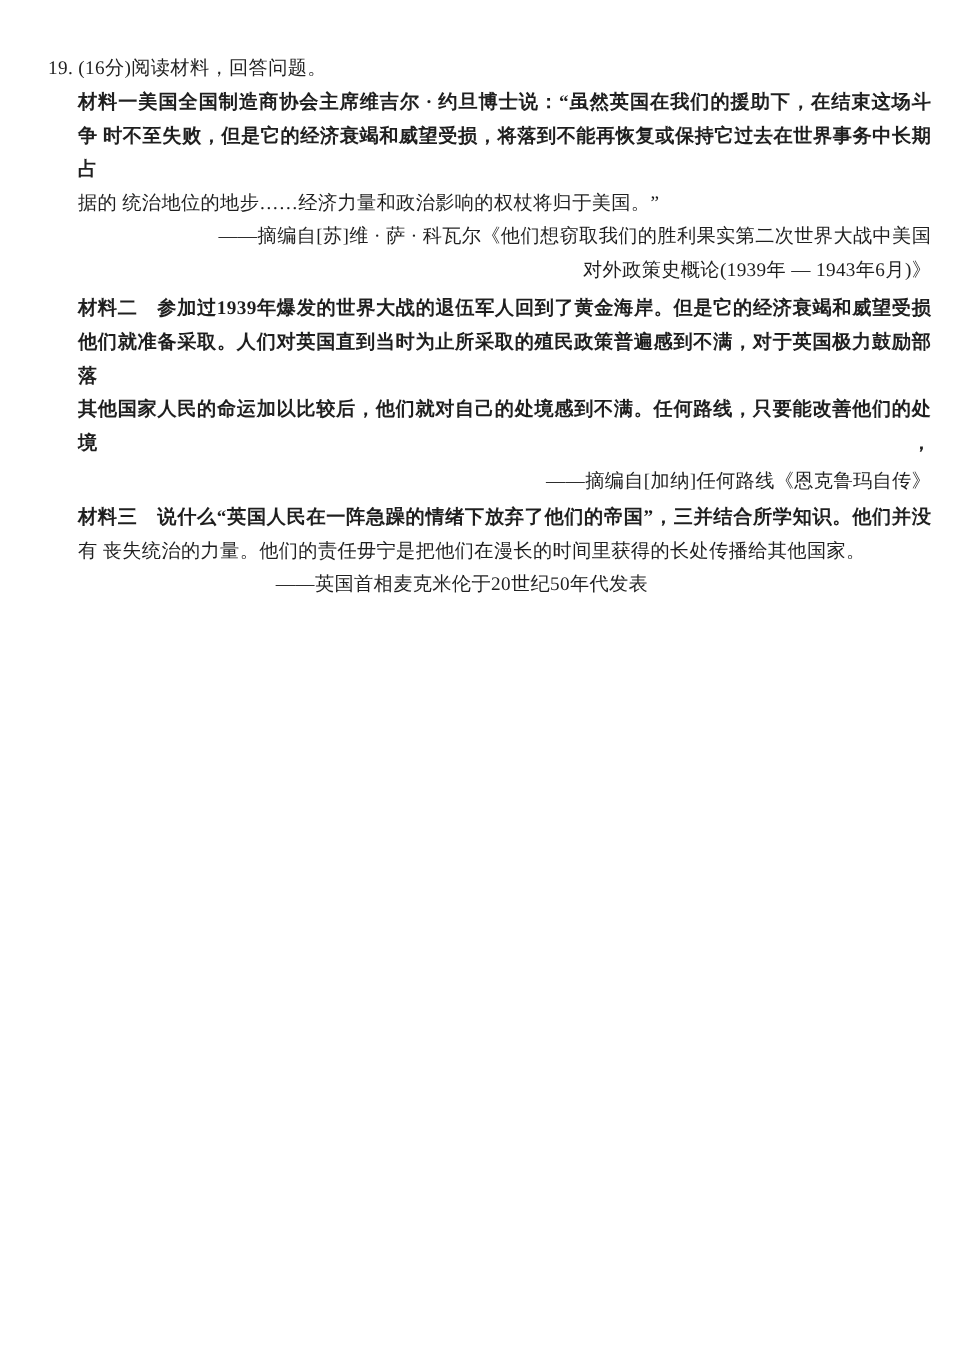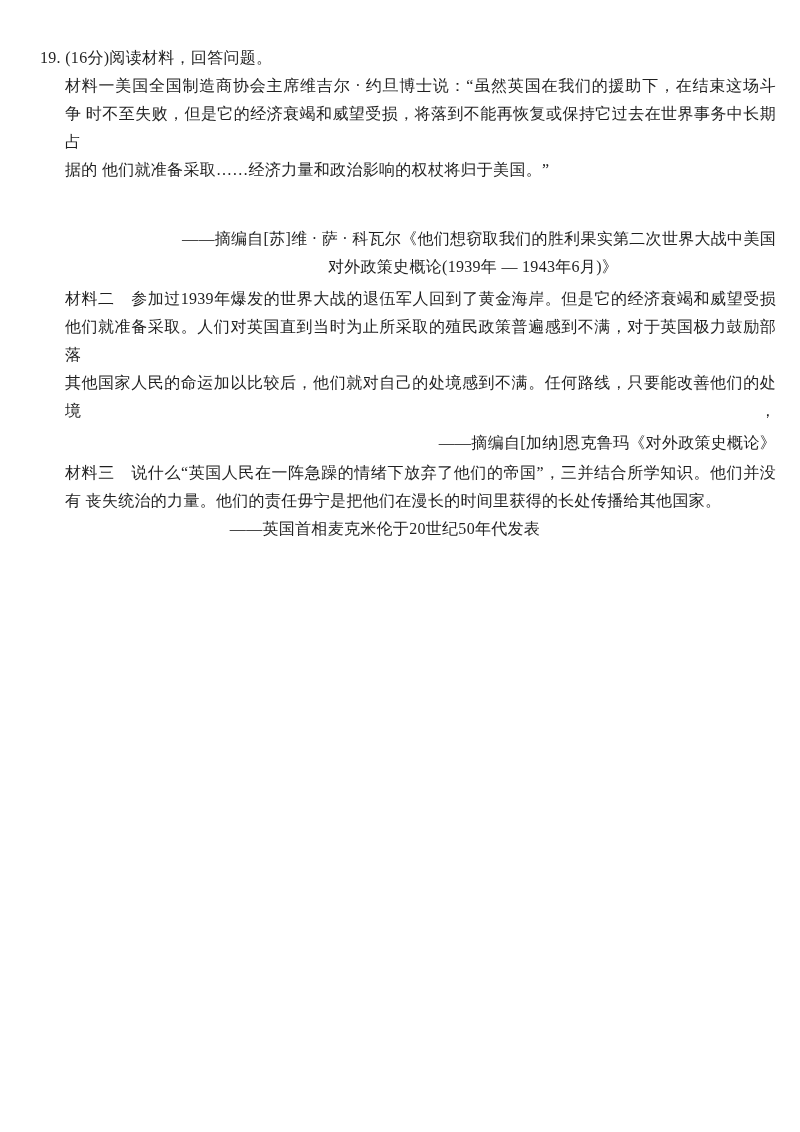--- a/index.html
+++ b/index.html
@@ -25,64 +25,64 @@
     color: #1f1f1f;
     letter-spacing: 0.3px;
   }
   .para {
     padding-left: 25px;
   }
   
   .line-just {
     text-align: justify;
     text-align-last: justify;
+    font-weight: bold;
   }
   .line-plain {
     text-align: left;
   }
   .src-right {
     text-align: right;
-    margin-top: 41px;
   }
   .src-indent {
     margin-left: 130px;
-    text-align: center;
+    text-align: right;
   }
   .src-right-inset {
     text-align: center;
     padding-right: 46px;
   }
   .m2 { margin-top: 4px; }
   .m3 { margin-top: 2px; }
   .msrc2 { margin-top: 4px; }
 </style>
 </head>
 <body>
 
 <div class="page">
   <div class="doc">
 
     <div class="line-plain">19. (16分)阅读材料，回答问题。</div>
 
     <div class="para">
       <div class="line-just">材料一美国全国制造商协会主席维吉尔 · 约旦博士说：“虽然英国在我们的援助下，在结束这场斗</div>
       <div class="line-just">争 时不至失败，但是它的经济衰竭和威望受损，将落到不能再恢复或保持它过去在世界事务中长期占</div>
-      <div class="line-plain">据的 他们就准备采取……经济力量和政治影响的权杖将归于美国。”</div>
+      <div class="line-plain">据的 统治地位的地步……经济力量和政治影响的权杖将归于美国。”</div>
     </div>
 
     <div class="src-right">——摘编自[苏]维 · 萨 · 科瓦尔《他们想窃取我们的胜利果实第二次世界大战中美国</div>
     <div class="src-indent">对外政策史概论(1939年 — 1943年6月)》</div>
 
     <div class="para m2">
       <div class="line-just">材料二　参加过1939年爆发的世界大战的退伍军人回到了黄金海岸。但是它的经济衰竭和威望受损</div>
       <div class="line-just">他们就准备采取。人们对英国直到当时为止所采取的殖民政策普遍感到不满，对于英国极力鼓励部落</div>
       <div class="line-just">其他国家人民的命运加以比较后，他们就对自己的处境感到不满。任何路线，只要能改善他们的处境，</div>
     </div>
 
-    <div class="src-right msrc2">——摘编自[加纳]恩克鲁玛《对外政策史概论》</div>
+    <div class="src-right msrc2">——摘编自[加纳]任何路线《恩克鲁玛自传》</div>
 
     <div class="para m3">
       <div class="line-just">材料三　说什么“英国人民在一阵急躁的情绪下放弃了他们的帝国”，三并结合所学知识。他们并没</div>
       <div class="line-plain">有 丧失统治的力量。他们的责任毋宁是把他们在漫长的时间里获得的长处传播给其他国家。</div>
     </div>
 
     <div class="src-right-inset">——英国首相麦克米伦于20世纪50年代发表</div>
 
 
   </div>

